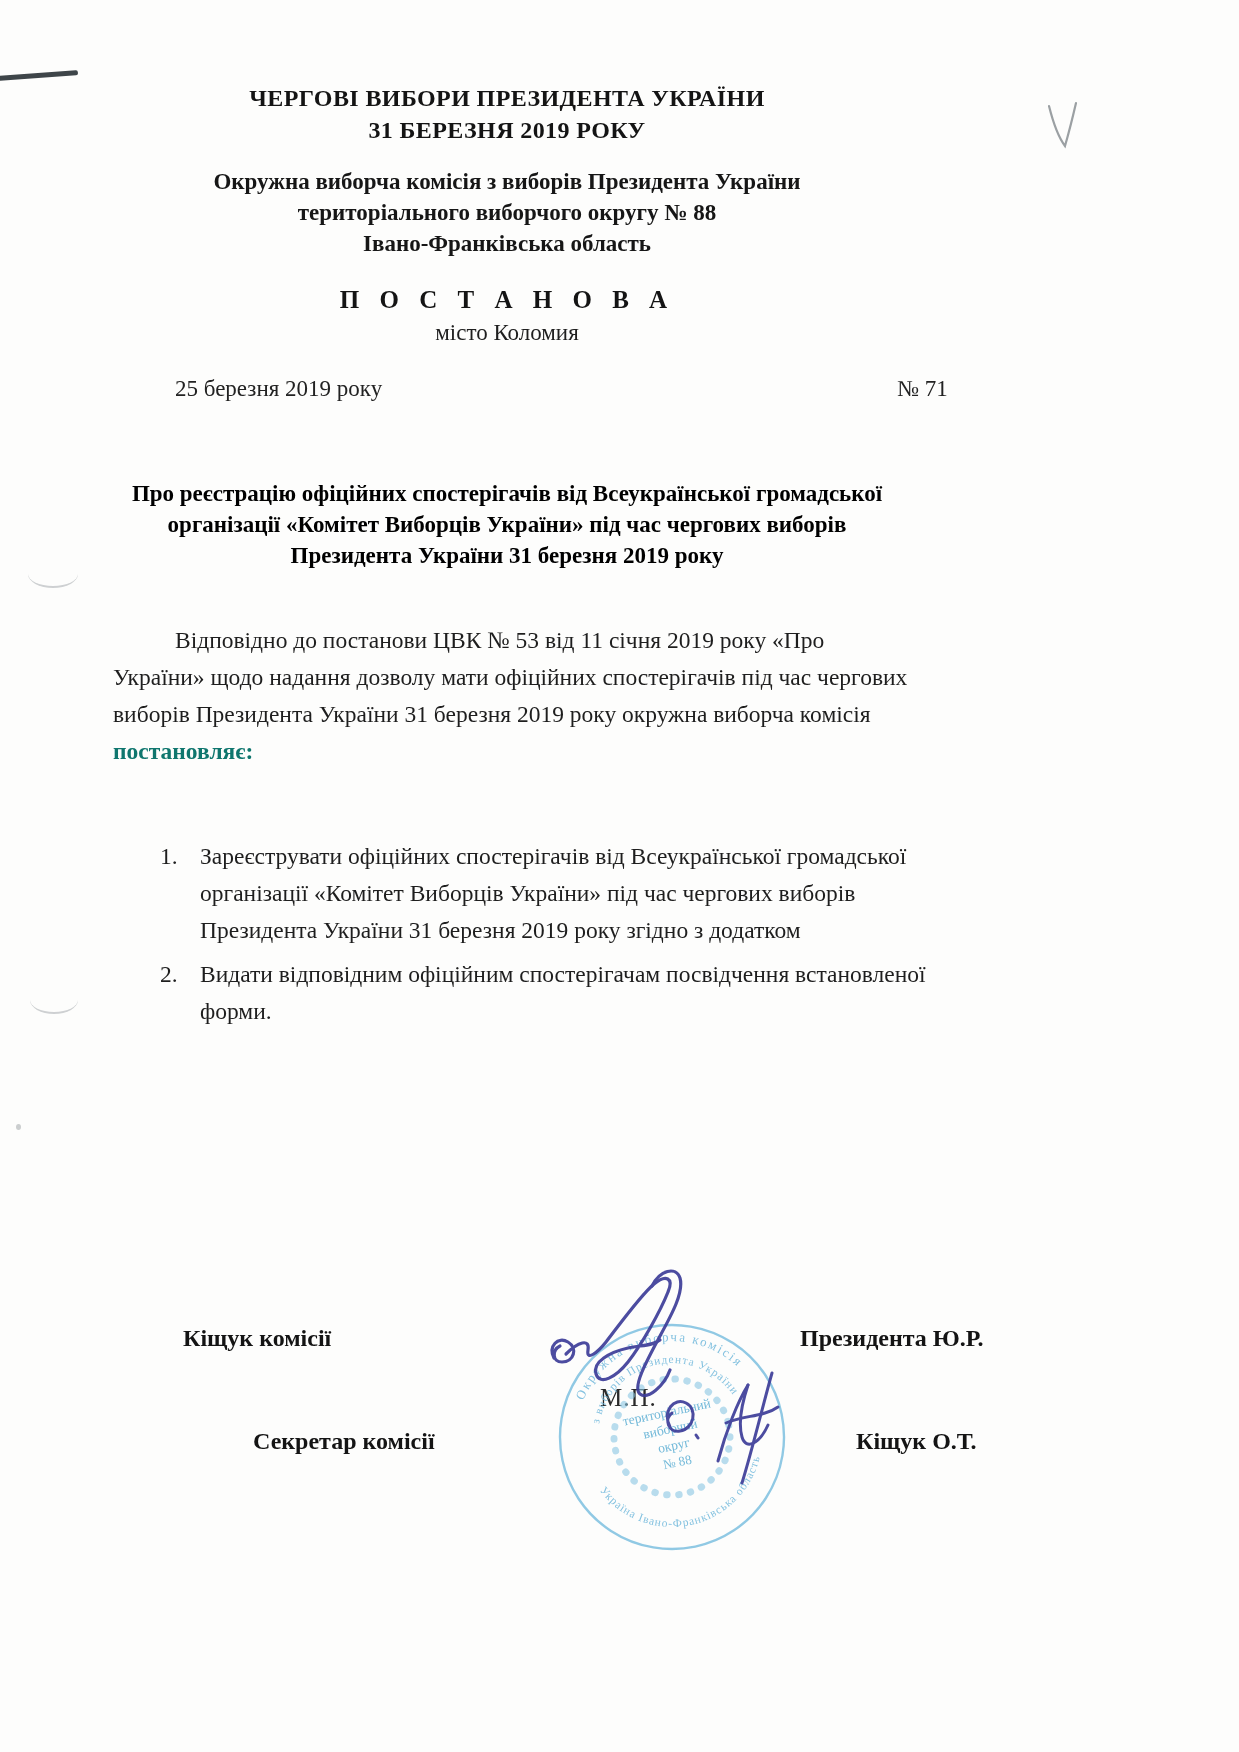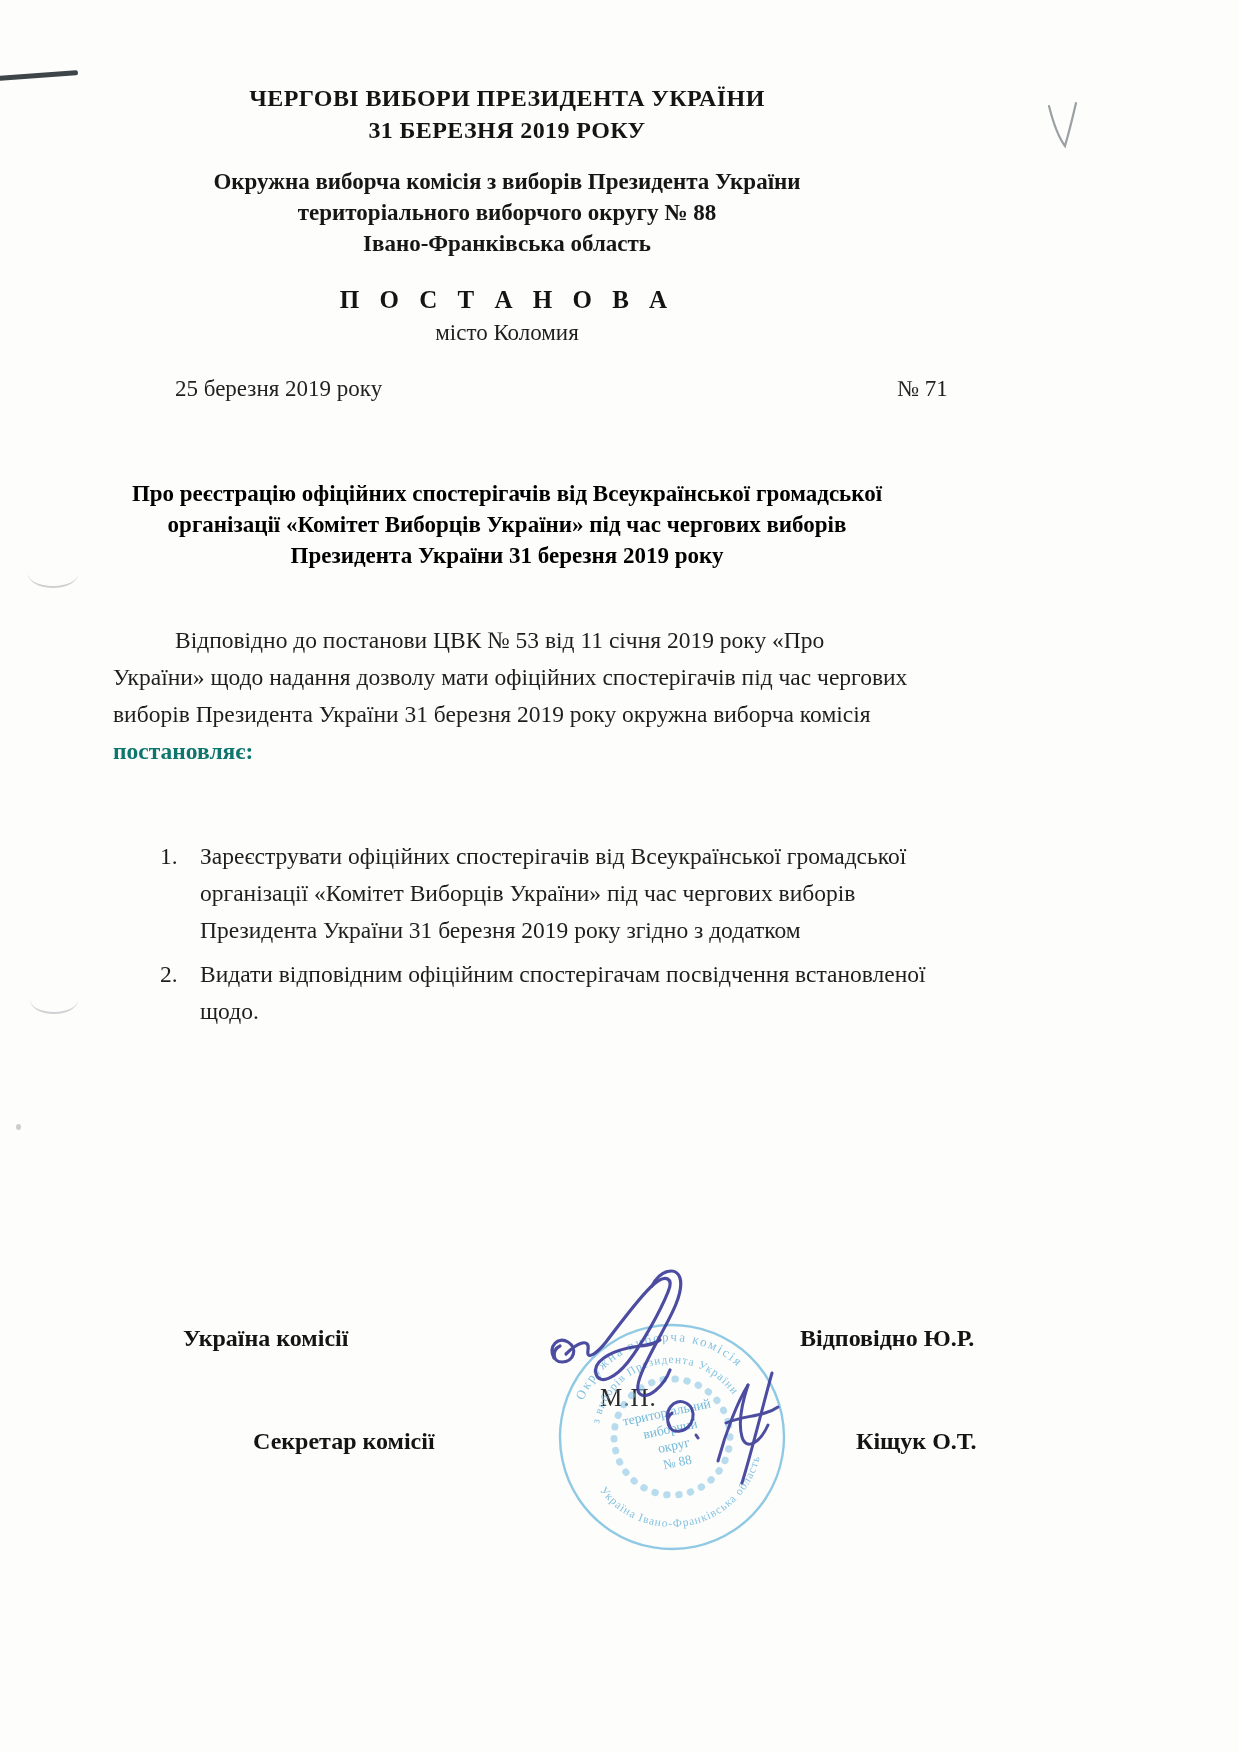--- a/index.html
+++ b/index.html
@@ -98,25 +98,25 @@
       <span class="li-num">1.</span><span>Зареєструвати офіційних спостерігачів від Всеукраїнської громадської</span>
     </div>
     <div class="nowrap li-indent">організації «Комітет Виборців України» під час чергових виборів</div>
     <div class="nowrap li-indent">Президента України 31 березня 2019 року згідно з додатком</div>
   </div>
 
   <div class="abs list-item" style="top:956px;">
     <div class="nowrap">
       <span class="li-num">2.</span><span>Видати відповідним офіційним спостерігачам посвідчення встановленої</span>
     </div>
-    <div class="nowrap li-indent">щодо.</div>
+    <div class="nowrap li-indent">форми.</div>
   </div>
 
-  <div class="abs sig-role" style="left:183px;top:1325px;">Україна комісії</div>
-  <div class="abs sig-name" style="left:800px;top:1325px;">Відповідно Ю.Р.</div>
+  <div class="abs sig-role" style="left:183px;top:1325px;">Кіщук комісії</div>
+  <div class="abs sig-name" style="left:800px;top:1325px;">Президента Ю.Р.</div>
 
   <div class="abs sig-role" style="left:253px;top:1428px;">Секретар комісії</div>
   <div class="abs sig-name" style="left:856px;top:1428px;">Кіщук О.Т.</div>
 
   <div class="abs mp" style="left:600px;top:1384px;">М.П.</div>
 
   <svg class="abs stamp-wrap" viewBox="0 0 240 240">
     <g transform="rotate(-12 120 120)">
       <circle cx="120" cy="120" r="112" fill="none" stroke="#79bedf" stroke-width="2.4"></circle>
       <circle cx="120" cy="120" r="58" fill="none" stroke="#85c5e2" stroke-width="7" stroke-dasharray="0.5 11.5" stroke-linecap="round" opacity="0.7"></circle>

